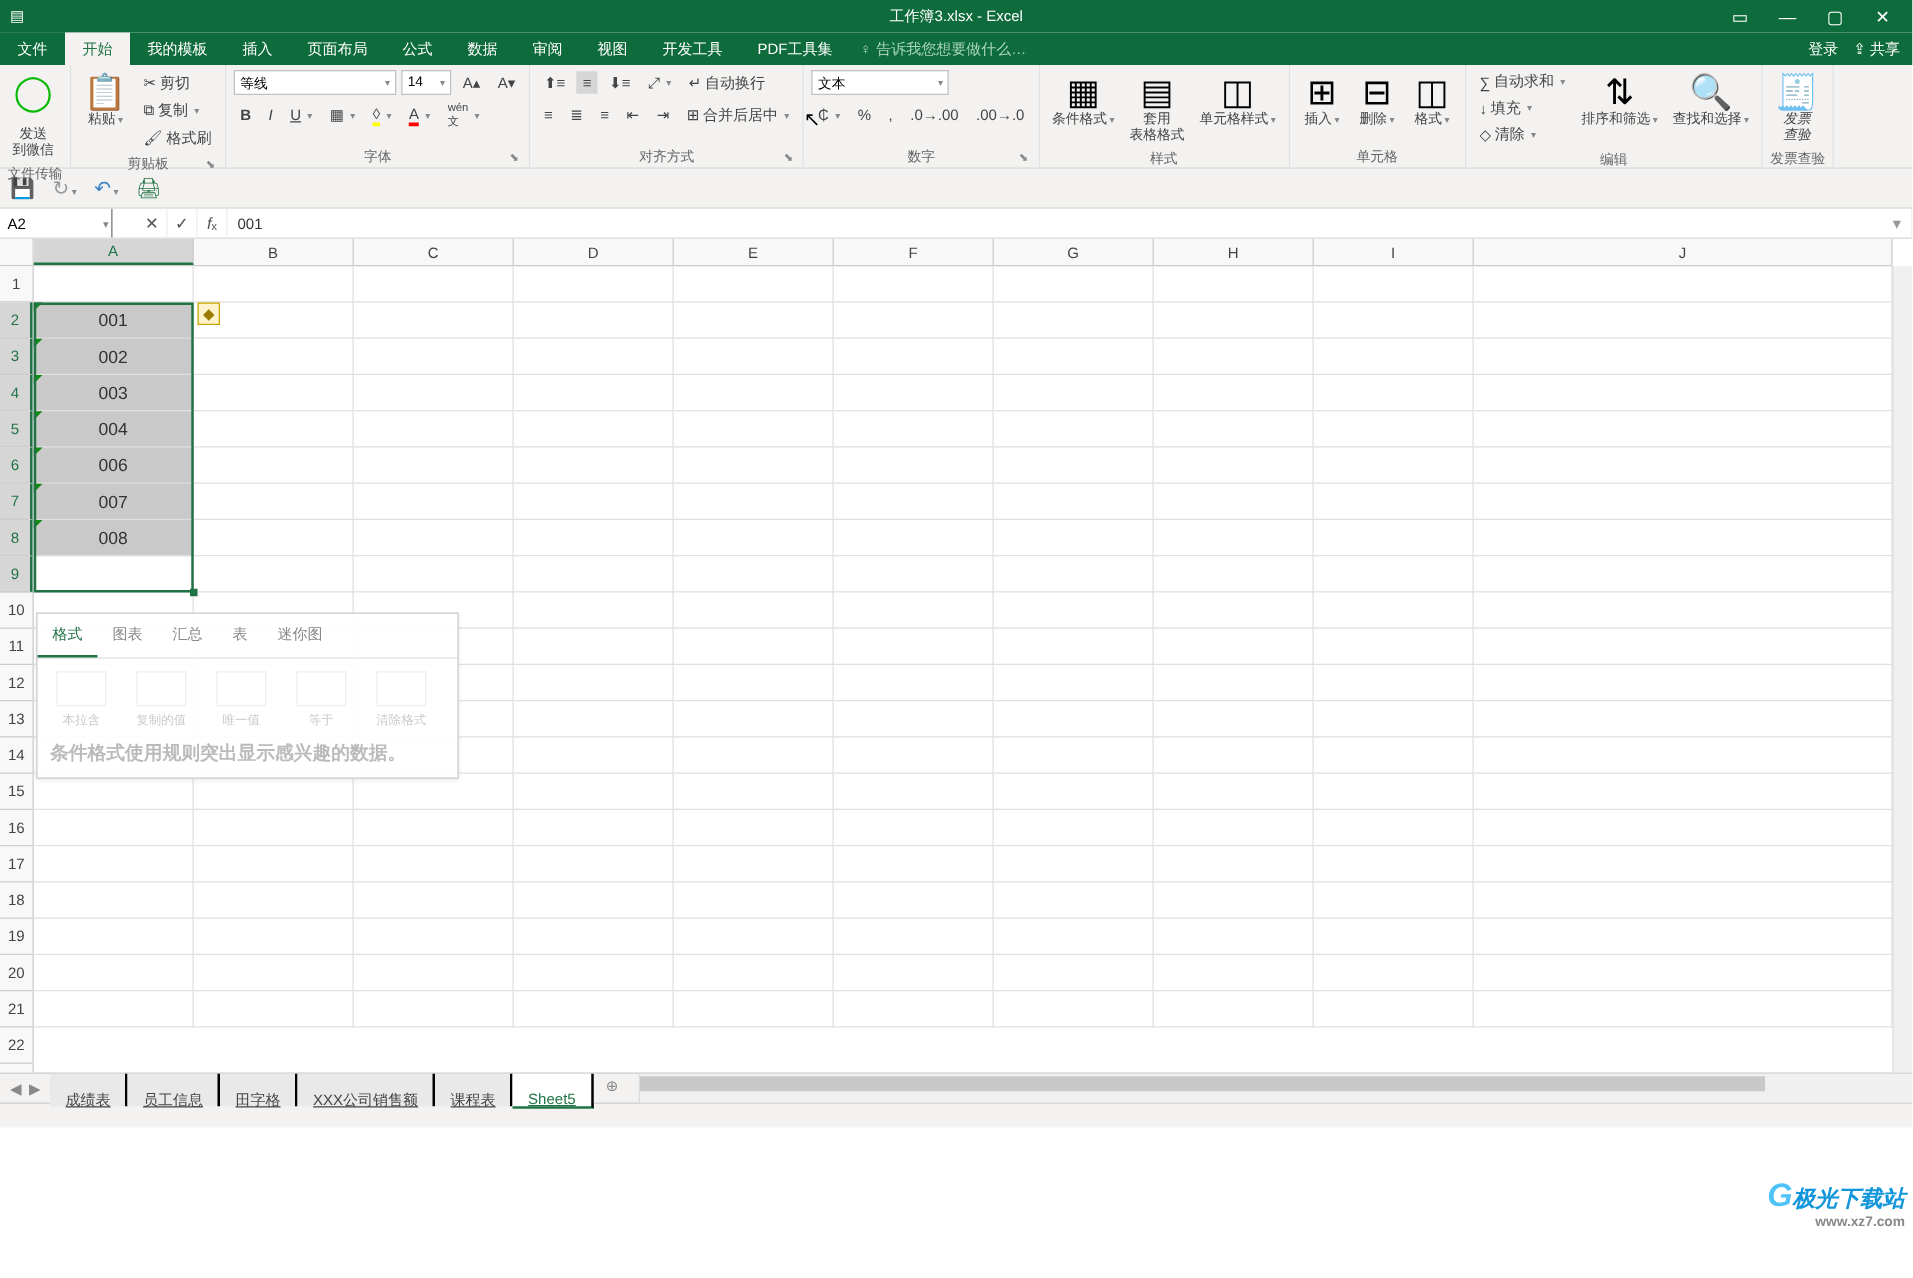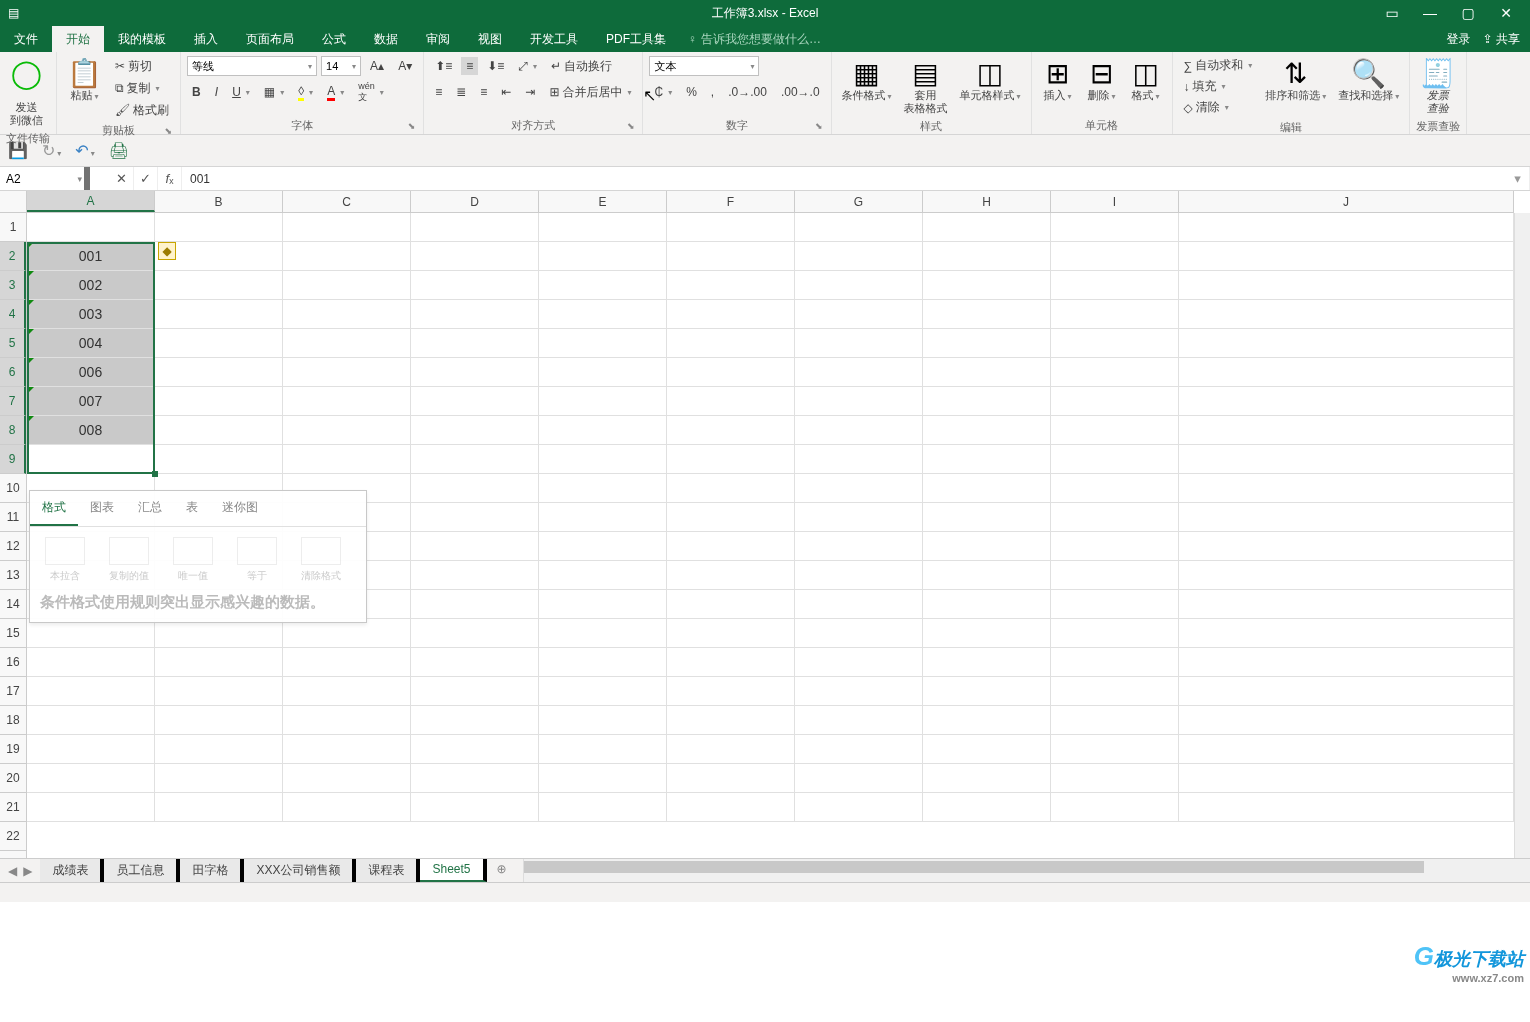--- a/index.html
+++ b/index.html
@@ -34,21 +34,21 @@
 .dd { font-size: 8px; color: #888; margin-left: 2px; }
 .combo { border: 1px solid #c0c0c0; background:#fff; padding: 1px 4px; font-size: 11px; height: 20px; display: inline-flex; align-items: center; justify-content: space-between; }
 .number-format { width: 110px; }
 
 
 .qat { height: 32px; background:#f3f2f1; border-bottom:1px solid #d5d5d5; display:flex; align-items:center; padding: 0 8px; gap: 14px; }
 .qat .ic { font-size: 16px; color:#217346; cursor:pointer; }
 
 
 .fbar-row { height: 24px; border-bottom: 1px solid #d5d5d5; display: flex; align-items: stretch; background:#fff; }
-.namebox { width: 90px; border-right: 6px solid #737373; display: flex; align-items: center; padding: 0 6px; position:relative; }
+.namebox { width: 90px; border-right: 1px solid #737373; display: flex; align-items: center; padding: 0 6px; position:relative; }
 .namebox .ddarr { position:absolute; right:2px; color:#888; font-size:9px; }
 .fbtn { width: 24px; border-right: 1px solid #eee; display:flex; align-items:center; justify-content:center; color:#999; cursor:pointer; font-size: 13px; }
 .fbtn.valid { color:#555; }
 .formula-input { flex: 1; padding: 0 8px; display:flex; align-items:center; color:#333; }
 
 
 .sheet-area { position: relative; height: 667px; overflow: hidden; }
 .corner { position:absolute; left:0; top:0; width:27px; height:22px; background:#f8f8f8; border-right:1px solid #ccc; border-bottom:1px solid #ccc; }
 .colheads { position:absolute; left:27px; top:0; right:16px; height:22px; display:flex; background:#f8f8f8; border-bottom:1px solid #ccc; }
 .colhead { border-right:1px solid #ccc; text-align:center; font-size:12px; color:#444; display:flex; align-items:center; justify-content:center; }
@@ -75,21 +75,21 @@
 .qpop-item { width:54px; text-align:center; opacity:0.35; }
 .qpop-ic { width:40px; height:28px; border:1px solid #ccc; margin:0 auto 4px; }
 .qpop-item .l { font-size:10px; color:#666; }
 .qpop-hint { padding:6px 10px 10px; font-size:15px; color:#bbb;font-weight:bold; }
 
 .vscroll { position:absolute; right:0; top:22px; width:16px; bottom:0; background:#f0f0f0; border-left:1px solid #ddd; }
 
 
 .sheettabs { height: 24px; border-top:1px solid #ccc; background:#f3f2f1; display:flex; align-items:stretch; font-size:12px; }
 .st-nav { display:flex; align-items:center; gap:6px; padding:0 8px; color:#888; }
-.st-tab { padding: 3px 12px; border-right:4px solid #000000; background:#e9e9e9; color:#444; cursor:pointer; }
+.st-tab { padding: 13px 12px; border-right:2px solid #000000; background:#e9e9e9; color:#444; cursor:pointer;text-decoration:underline; }
 .st-tab.active { background:#fff; border-bottom:2px solid #217346; color:#217346; }
 .st-add { padding:3px 10px; color:#888; cursor:pointer; }
 .hscroll { flex:1; background:#f0f0f0; margin-left:6px; border-left:1px solid #ddd; position:relative; }
 .hsthumb { position:absolute; left:0; top:2px; height:12px; width:900px; background:#c8c8c8; }
 
 
 .statusbar { height: 20px; background:#f3f2f1; border-top:1px solid #ccc; }
 
 
 .watermark { position:absolute; right:6px; bottom:38px; font-size:18px; font-weight:bold; color:#1296db; font-style:italic; z-index:50; text-align:right; }

